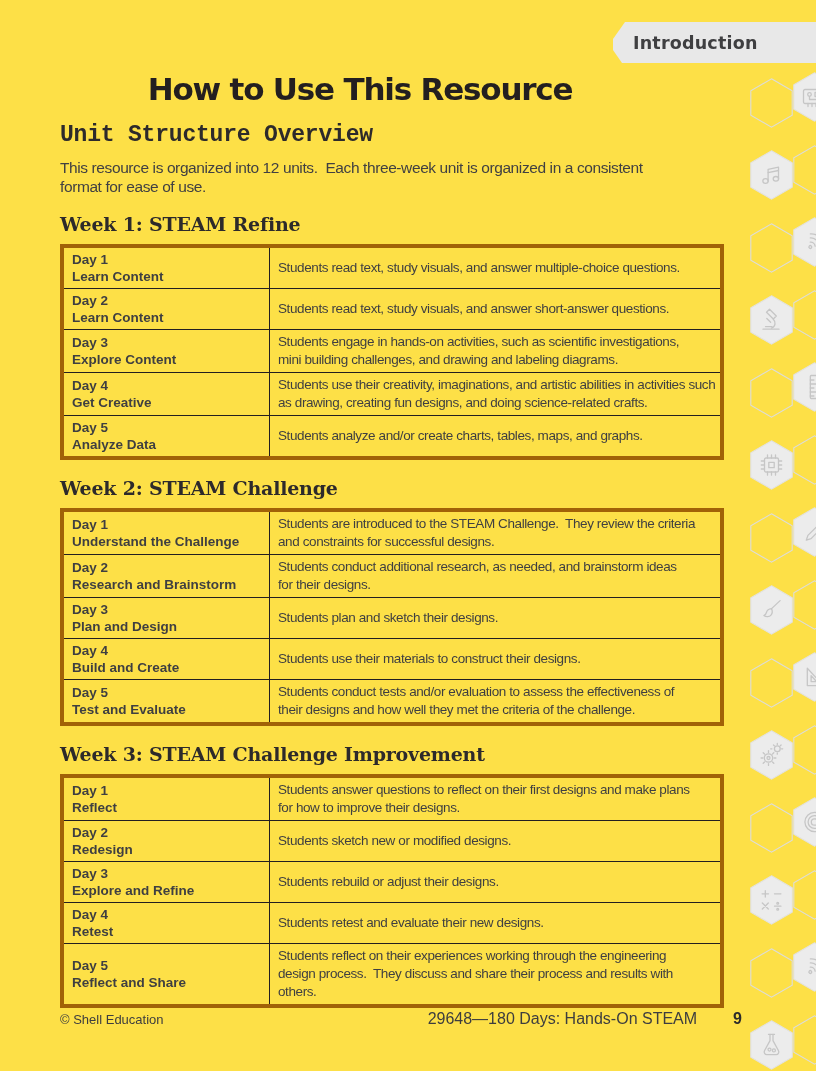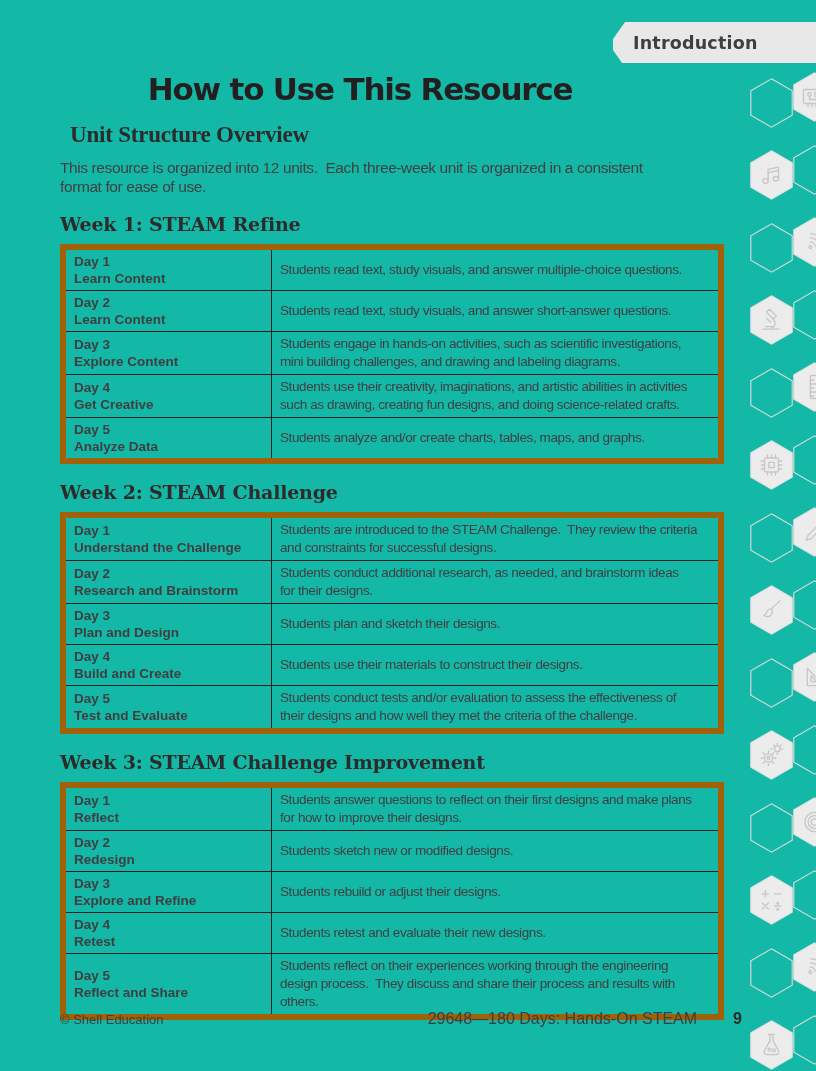--- a/index.html
+++ b/index.html
@@ -1,38 +1,38 @@
 <!DOCTYPE html>
 <html><head>
 <meta charset="utf-8">
 <style>
   html,body{margin:0;padding:0;background:#ffffff;}
-  .page{position:relative;width:816px;height:1071px;background:#14b8a6;overflow:hidden;
+  .page{position:relative;width:816px;height:1071px;background:#fde047;overflow:hidden;
         font-family:"Liberation Sans",sans-serif;color:#414042;}
   
   .hex{position:absolute;z-index:1;}
   
   .intro-tab{position:absolute;left:613px;top:22px;width:203px;height:41px;z-index:5;
              background:#e8e8e8;display:flex;align-items:center;box-sizing:border-box;
              padding-left:20px;
              clip-path:polygon(12px 0,100% 0,100% 100%,9px 100%,0 calc(100% - 13px),0 17px);}
   .intro-tab span{font-family:"DejaVu Sans",sans-serif;font-weight:bold;font-size:17.5px;
                   color:#3f3f41;letter-spacing:.2px;}
   
   .content{position:absolute;left:60px;top:0;width:600px;z-index:3;}
   h1.page-title{margin:72px 0 0;text-align:center;font-family:"DejaVu Sans",sans-serif;
                 font-weight:bold;font-size:31px;line-height:34px;letter-spacing:-1.2px;color:#231f20;}
-  h2.section-heading{margin:17px 10px 0;font-family:Liberation Serif, serif;font-weight:bold;
+  h2.section-heading{margin:17px 0 0;font-family:Liberation Mono, monospace;font-weight:bold;
                      font-size:23px;line-height:24px;letter-spacing:-.2px;color:#2d2a2b;}
   p.intro{margin:11px 0 0;font-size:15.5px;line-height:19px;letter-spacing:-.4px;
           color:#414042;white-space:pre-wrap;}
   h3.week-heading{margin:18px 0 0;font-family:"DejaVu Serif",serif;font-weight:bold;
                   font-size:19px;line-height:20px;letter-spacing:-.2px;color:#2d2a2b;}
   table.week-table{margin-top:10px;border-collapse:collapse;table-layout:fixed;width:664px;
-                   border:6px solid #a16207;}
+                   border:4px solid #a16207;}
   table.week-table td{border:1.2px solid #231f20;vertical-align:middle;}
   td.day-cell{width:193px;padding:3px 4px 3px 8px;font-weight:bold;font-size:13.5px;
               line-height:17px;color:#3f3f41;}
   td.desc-cell{padding:3px 2px 3px 8px;font-size:13.5px;line-height:18px;
                letter-spacing:-.4px;color:#3f3f41;white-space:pre-wrap;margin-top:13px;}
   
   .footer{position:absolute;top:1010px;left:0;width:816px;display:flex;align-items:baseline;
           z-index:4;color:#3d3d3f;text-align:center;}
   .copyright{margin-left:60px;font-size:13px;}
   .bookinfo{margin-left:auto;font-size:16px;}

